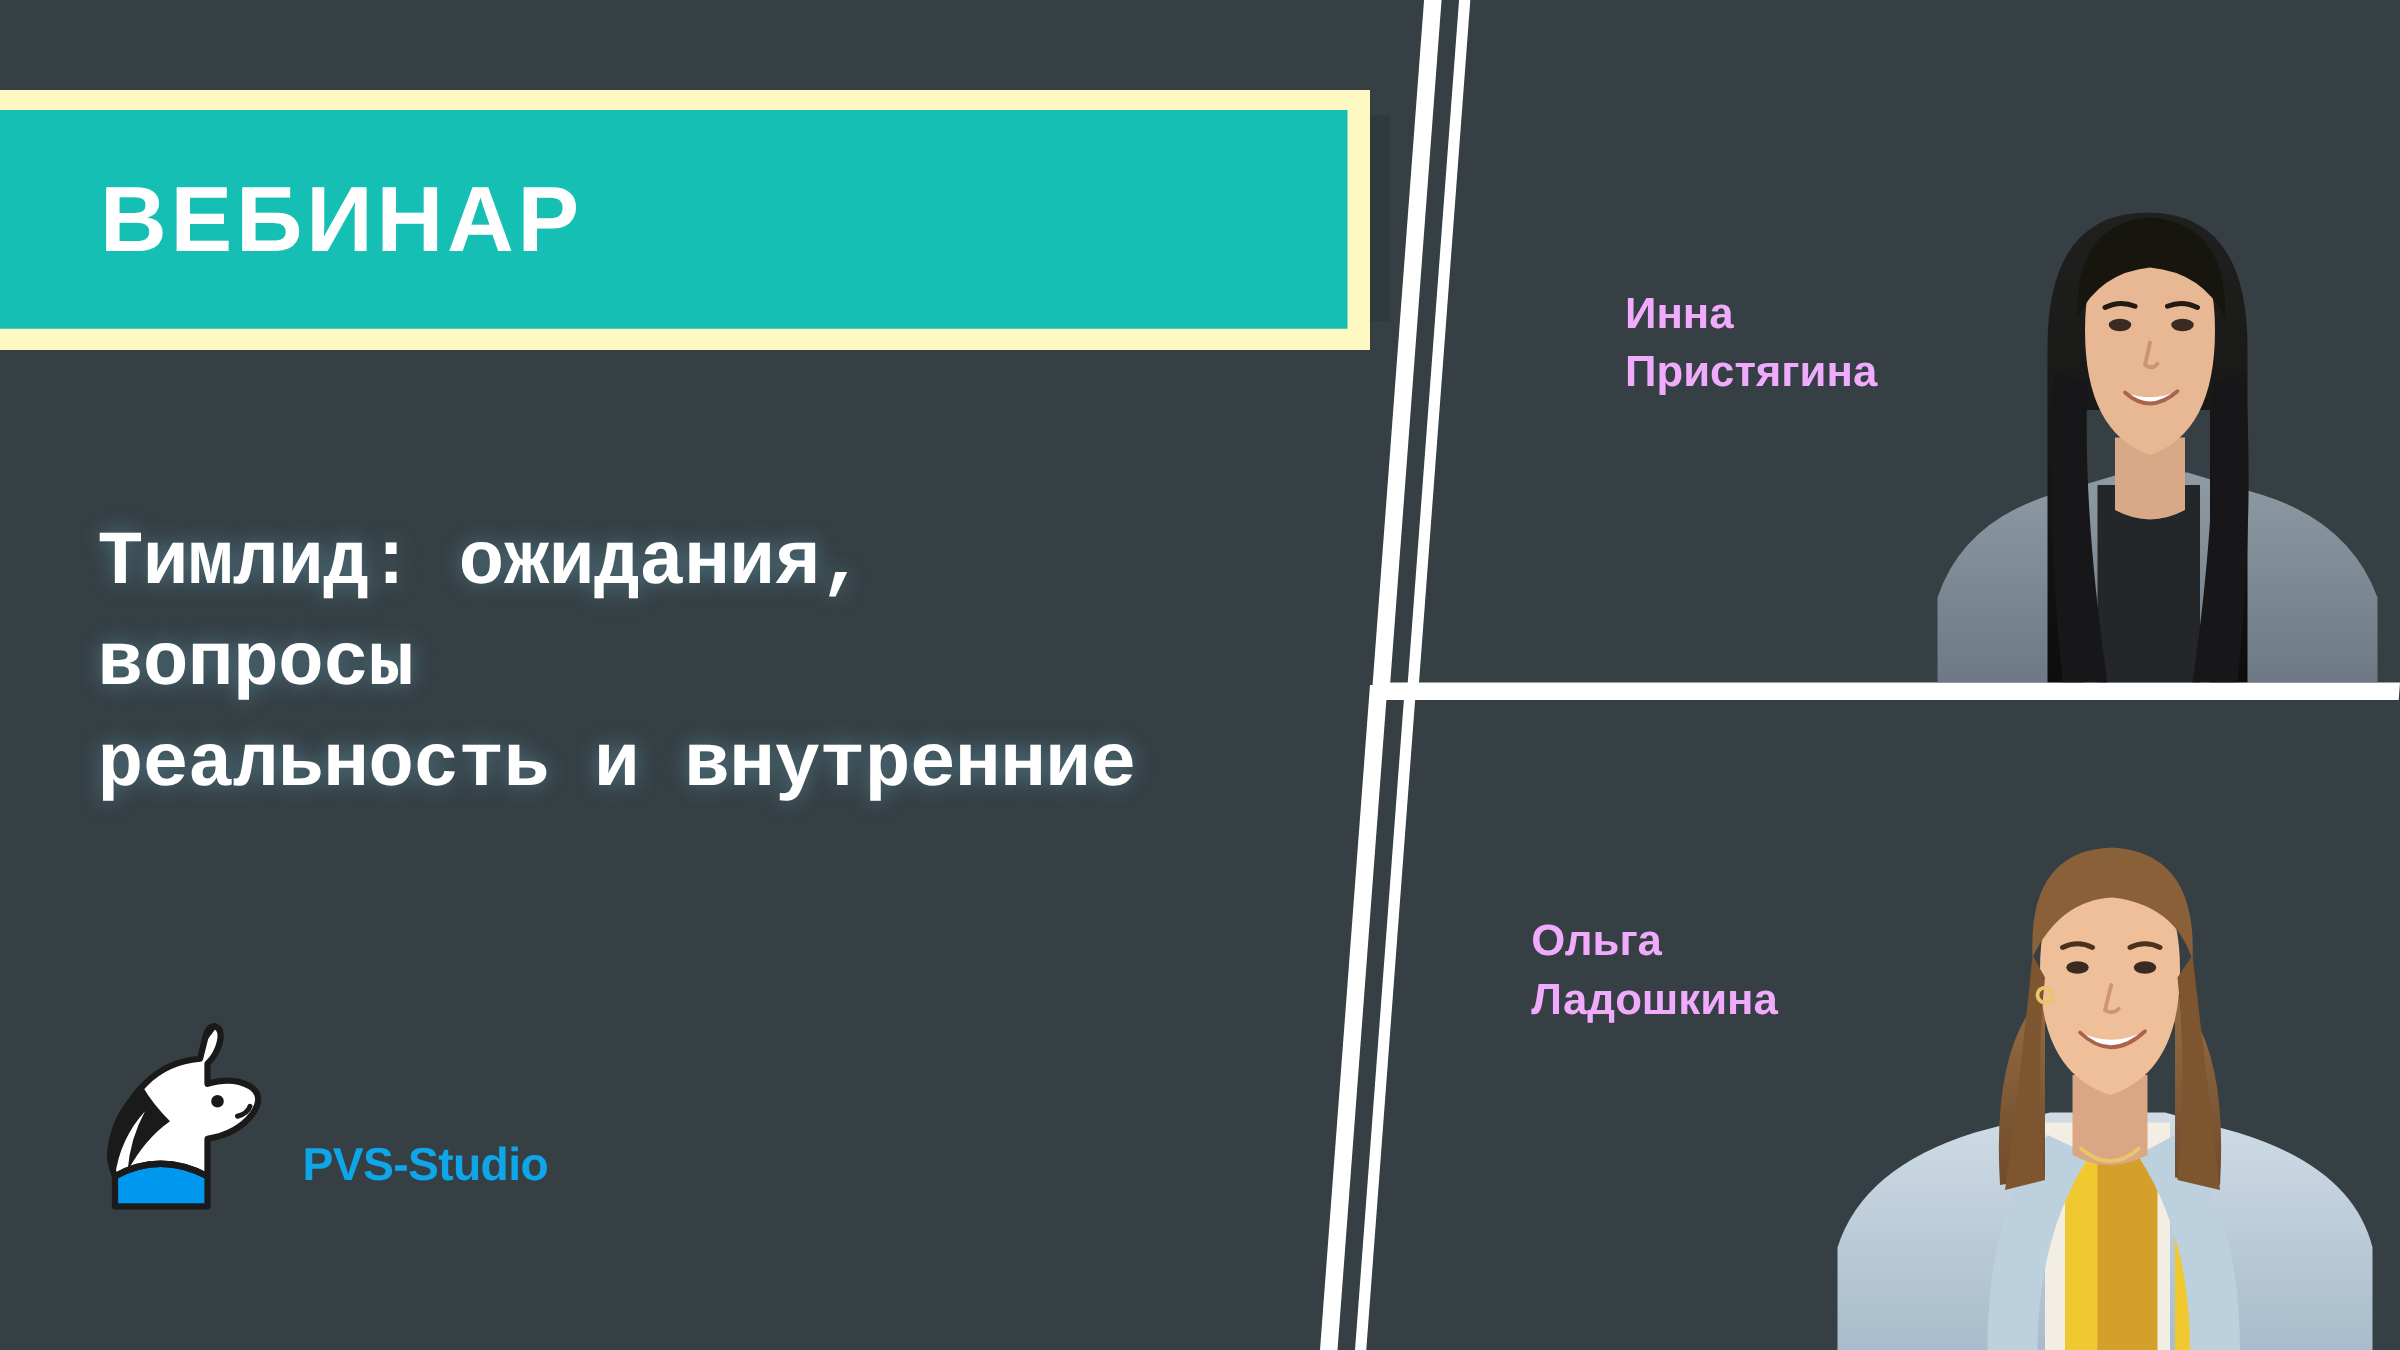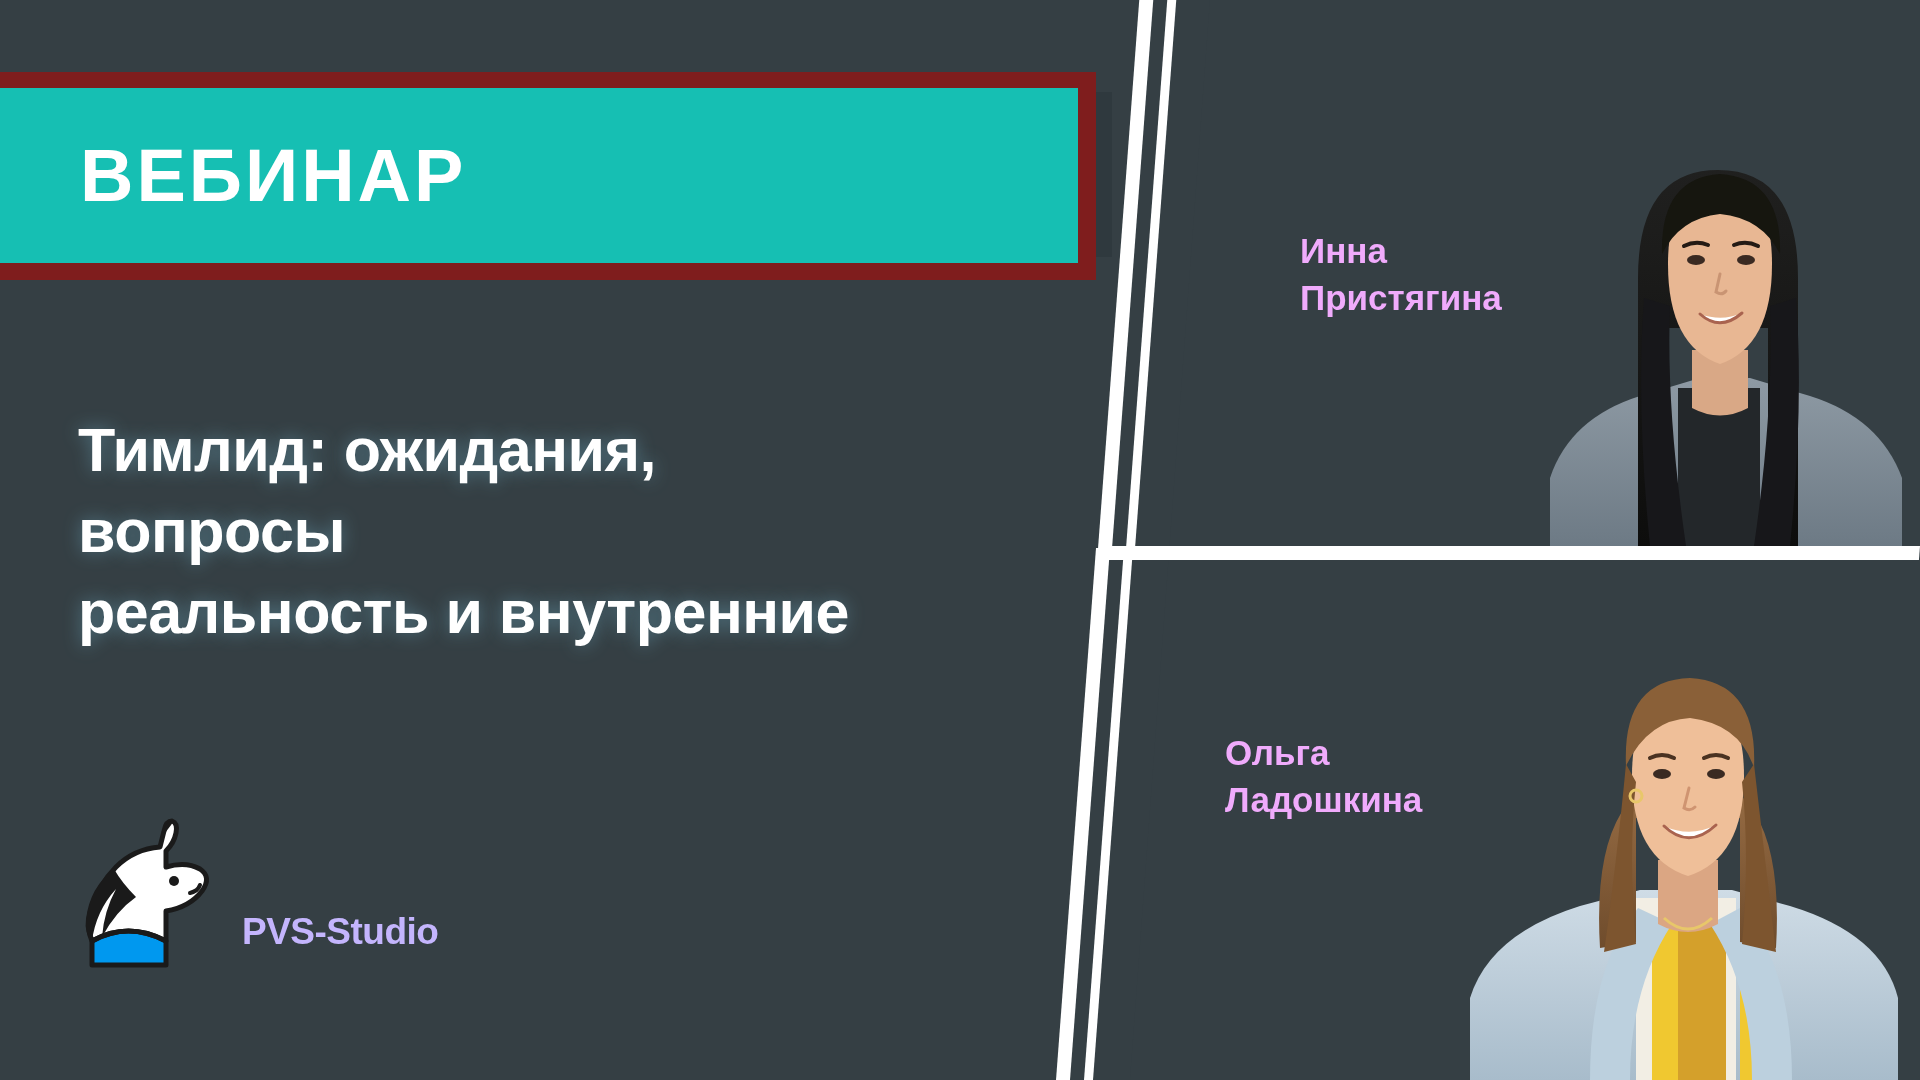--- a/index.html
+++ b/index.html
@@ -22,21 +22,21 @@
     position:absolute; left:0; top:72px; width:1116px; height:190px; z-index:6;
   }
   
   #badge-shadow{
     position:absolute; left:0; top:20px; width:1112px; height:165px;
     background:#2f393e;
   }
   
   #badge-frame{
     position:absolute; left:0; top:0; width:1096px; height:208px;
-    background:#7f1d1d;
+    background:#fef9c3;
   }
   
   #badge-fill{
     position:absolute; left:0; top:16px; width:1078px; height:175px;
     background:#16bfb3;
     display:flex; align-items:center;
   }
   #badge-label{
     color:#ffffff;
     font-size:74px;
@@ -50,30 +50,30 @@
   
   #main-title{
     position:absolute; left:78px; top:410px; width:1020px; z-index:6;
     color:#ffffff;
     font-size:61px;
     font-weight:bold;
     line-height:1.33;
     text-shadow:0 0 18px rgba(120,190,215,0.45);
     letter-spacing:-0.5px;
   }
-  #main-title .tline{ display:block; white-space:nowrap; }
+  #main-title .tline{ display:block; white-space:nowrap;font-family:Liberation Mono, monospace; }
 
   
   #pvs-logo{
     position:absolute; left:70px; top:815px; z-index:6;
     display:flex; align-items:flex-end; gap:12px;
   }
   #pvs-mark{ width:160px; height:160px; display:block; }
   #pvs-wordmark{
-    color:#c4b5fd;
+    color:#0ea5e9;
     font-size:37px;
     font-weight:bold;
     letter-spacing:-0.5px;
     padding-bottom:22px;
     white-space:nowrap;
   }
 
   
   #right-zone{
     position:absolute; right:0; top:0; width:1100px; height:1080px; z-index:1;

